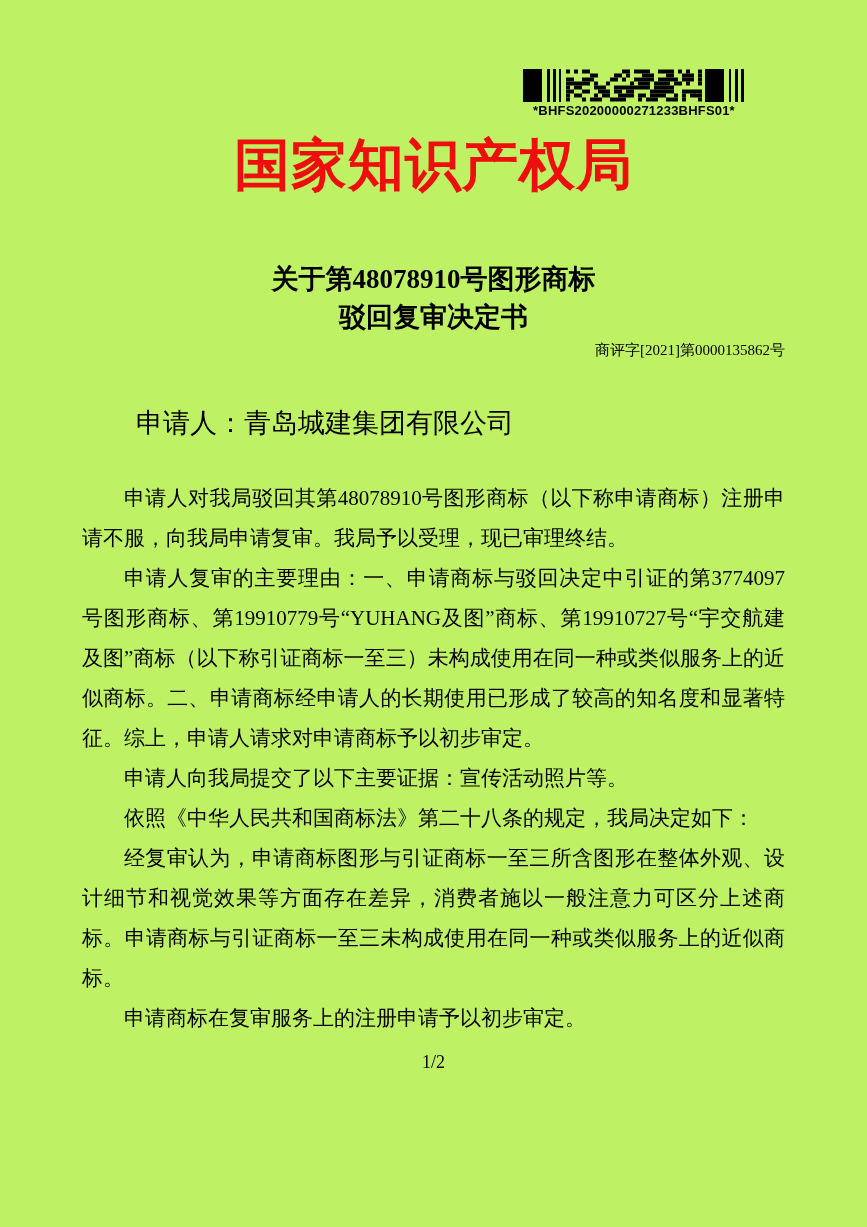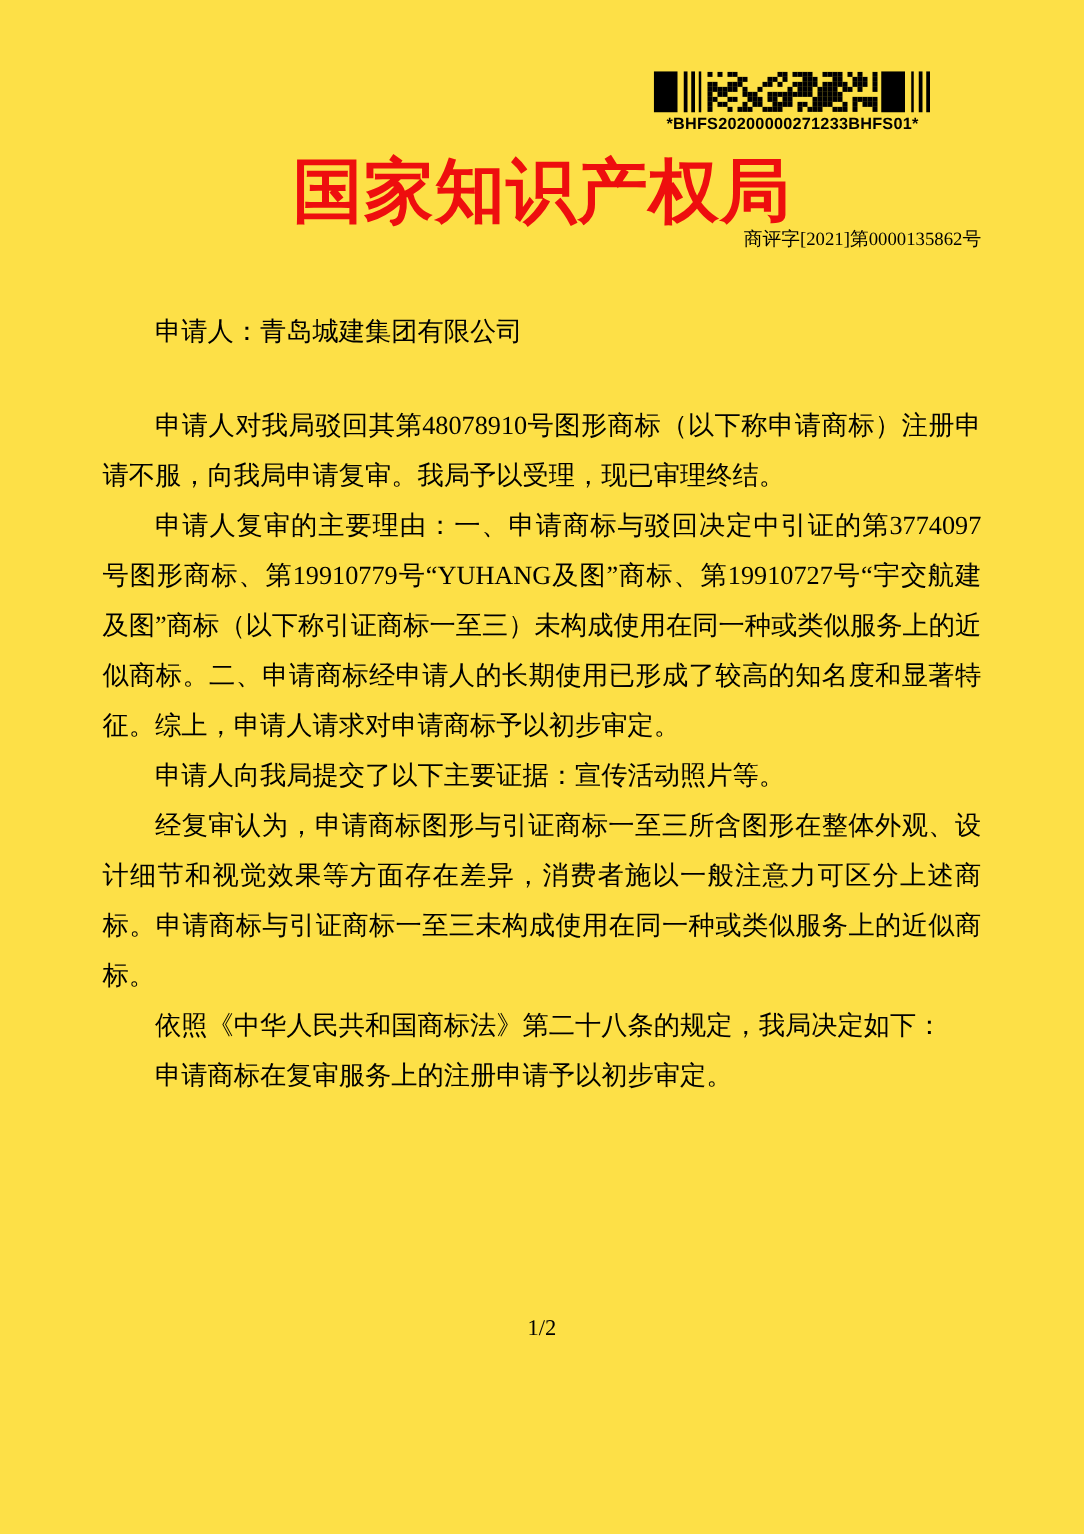--- a/index.html
+++ b/index.html
@@ -2,22 +2,22 @@
 <html><head>
 <meta charset="utf-8">
 <style>
   * { margin: 0; padding: 0; box-sizing: border-box; }
   html, body { background: #ffffff; }
   .page {
     position: relative;
     width: 867px;
     height: 1227px;
     margin: 0 auto;
-    background: #fde047;
-    padding: 0 82px;
+    background: #bef264;
+    padding: 12px 82px;
     overflow: hidden;
     font-family: "Liberation Serif", "DejaVu Serif", serif;
     color: #000000;
   }
   .barcode-wrap {
     margin-top: 57px;
     margin-left: auto;
     margin-right: 40px;
     width: 222px;
     text-align: center;
@@ -50,21 +50,21 @@
     line-height: 38px;
   }
   .doc-number {
     text-align: right;
     font-size: 15px;
     line-height: 24px;
     margin-top: 2px;
   }
   .party-block {
     margin-top: 40px;
-    font-size: 21px;
+    font-size: 27px;
     line-height: 42px;
   }
   .party-block p { text-indent: 2em; }
   .body-block {
     margin-top: 34px;
     font-size: 21px;
     line-height: 40px;
     text-align: justify;
   }
   .body-block p { text-indent: 2em; }
@@ -248,31 +248,35 @@
       <rect x="182" y="0" width="19" height="33"></rect>
       <rect x="206" y="0" width="2" height="33"></rect>
       <rect x="212" y="0" width="3" height="33"></rect>
       <rect x="218" y="0" width="3" height="33"></rect>
     </svg>
     <div class="barcode-text">*BHFS20200000271233BHFS01*</div>
   </div>
 
   <div class="org-title" style="color: rgb(238, 14, 14);">国家知识产权局</div>
 
+  <div class="doc-title">
+    <div>关于第48078910号图形商标</div>
+    <div>驳回复审决定书</div>
+  </div>
 
   <div class="doc-number">商评字[2021]第0000135862号</div>
 
   <div class="party-block">
     <p>申请人：青岛城建集团有限公司</p>
   </div>
 
   <div class="body-block">
     <p>申请人对我局驳回其第48078910号图形商标（以下称申请商标）注册申请不服，向我局申请复审。我局予以受理，现已审理终结。</p>
     <p>申请人复审的主要理由：一、申请商标与驳回决定中引证的第3774097号图形商标、第19910779号“YUHANG及图”商标、第19910727号“宇交航建及图”商标（以下称引证商标一至三）未构成使用在同一种或类似服务上的近似商标。二、申请商标经申请人的长期使用已形成了较高的知名度和显著特征。综上，申请人请求对申请商标予以初步审定。</p>
     <p>申请人向我局提交了以下主要证据：宣传活动照片等。</p>
+    <p>依照《中华人民共和国商标法》第二十八条的规定，我局决定如下：</p>
     <p>经复审认为，申请商标图形与引证商标一至三所含图形在整体外观、设计细节和视觉效果等方面存在差异，消费者施以一般注意力可区分上述商标。申请商标与引证商标一至三未构成使用在同一种或类似服务上的近似商标。</p>
-    <p>依照《中华人民共和国商标法》第二十八条的规定，我局决定如下：</p>
     <p>申请商标在复审服务上的注册申请予以初步审定。</p>
   </div>
 
   <div class="page-footer">1/2</div>
 
 </div>
 
 </body></html>

